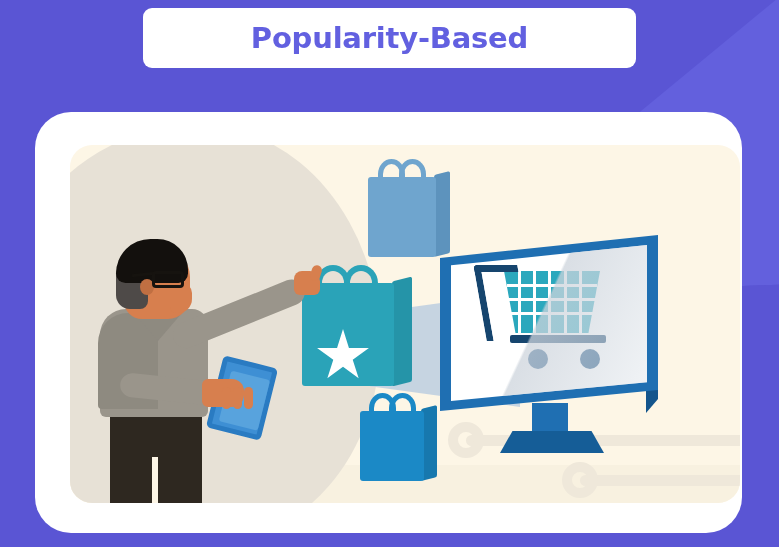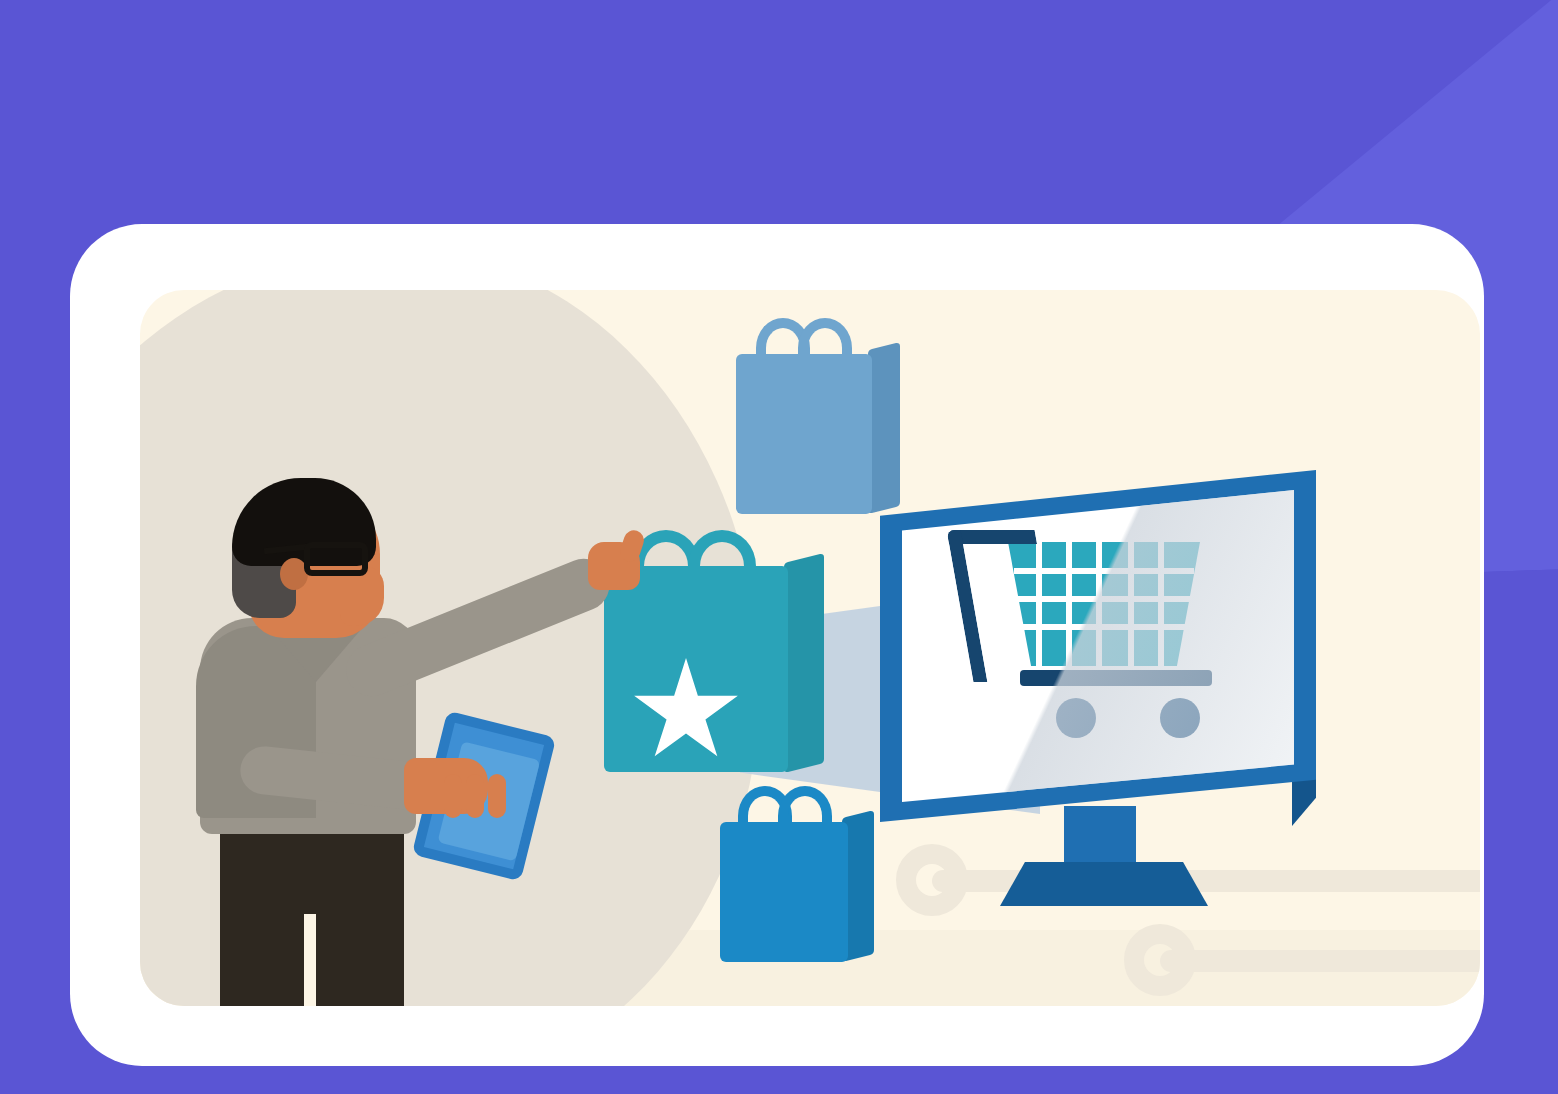--- a/index.html
+++ b/index.html
@@ -367,20 +367,23 @@
     background:#f8f1e0;
   }
 </style>
 </head>
 <body>
 
 <div id="stage">
 
   <div id="bg-wedge"></div>
 
+  <div id="title-card">
+    <span id="title-text">Popularity-Based</span>
+  </div>
 
   <div id="card">
 
     <div id="panel">
 
       <div id="floor"></div>
       <div id="blob"></div>
 
       <div class="deco-line" style="left:396px; top:290px; width:290px;"></div>
       <div class="deco-ring" style="left:378px; top:277px;"></div>

